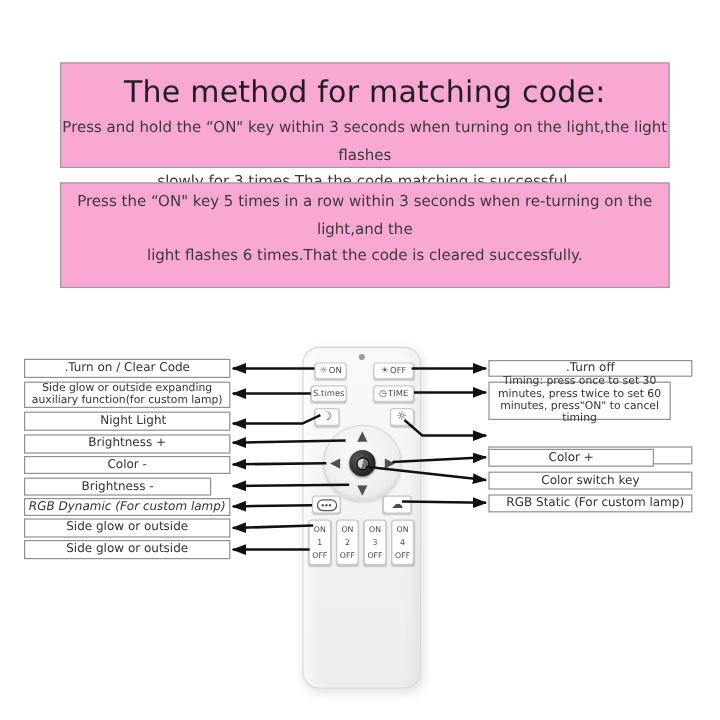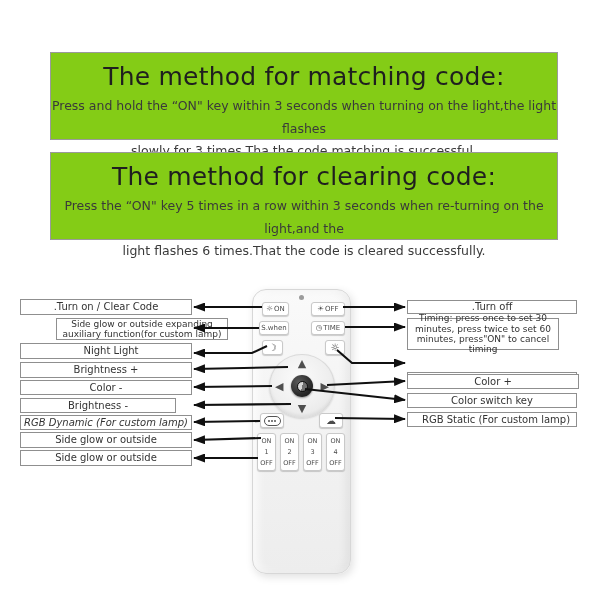--- a/index.html
+++ b/index.html
@@ -1,21 +1,21 @@
 <!DOCTYPE html>
 <html><head>
 <meta charset="utf-8">
 <style>
   html,body{margin:0;padding:0;background:#ffffff;}
   .stage{position:relative;width:600px;height:600px;background:#ffffff;overflow:hidden;
          font-family:"DejaVu Sans","Liberation Sans",sans-serif;color:#2f2f2f;}
 
   
   .instr{position:absolute;left:50px;width:506px;height:86px;border:1px solid #9a9a9a;
-         background:#84cc16;text-align:center;}
+         background:#f9a8d4;text-align:center;}
   .instr .title{font-size:25px;color:#1f1f1f;margin-top:9px;letter-spacing:.2px;}
   .instr .body{font-size:12.5px;color:#3a3a3a;line-height:1.8;margin-top:4px;}
 
   
   .lbl{position:absolute;border:1px solid #8f8f8f;background:#fff;display:flex;
        align-items:center;justify-content:center;text-align:center;font-size:10px;
        color:#333;line-height:1.15;padding:0 3px;box-sizing:border-box;}
   .lbl.small{font-size:9px;}
 
   
@@ -65,58 +65,57 @@
 
   <div class="instr" style="top:52px;">
     <div class="title">The method for matching code:</div>
     <div class="body">
       <div>Press and hold the  “ON" key within 3 seconds when turning on the light,the light flashes</div>
       <div>slowly for 3 times.Tha the code matching is successful.</div>
     </div>
   </div>
 
   <div class="instr" style="top:152px;">
-    <div class="title">The method for clearing code:</div>
     <div class="body">
       <div>Press the  “ON" key 5 times in a row within 3 seconds when re-turning on the light,and the</div>
       <div>light flashes 6 times.That the code is cleared successfully.</div>
     </div>
   </div>
 
   <div class="lbl" style="left:20px;width:172px;top:299px;height:16px;">.Turn on / Clear Code</div>
-  <div class="lbl small" style="left:20px;width:172px;top:318px;height:22px;margin-left:36px;">Side glow or outside expanding auxiliary function(for custom lamp)</div>
+  <div class="lbl small" style="left:20px;width:172px;top:318px;height:22px;">Side glow or outside expanding auxiliary function(for custom lamp)</div>
   <div class="lbl" style="left:20px;width:172px;top:343px;height:16px;padding-left:13px;">Night Light</div>
   <div class="lbl" style="left:20px;width:172px;top:362px;height:16px;">Brightness +</div>
   <div class="lbl" style="left:20px;width:172px;top:380px;height:15px;">Color -</div>
   <div class="lbl" style="left:20px;width:156px;top:398px;height:15px;">Brightness -</div>
   <div class="lbl" style="left:20px;width:172px;top:415px;height:15px;font-style:italic;">RGB Dynamic (For custom lamp)</div>
   <div class="lbl" style="left:20px;width:172px;top:432px;height:16px;">Side glow or outside</div>
   <div class="lbl" style="left:20px;width:172px;top:450px;height:16px;">Side glow or outside</div>
 
   <div class="lbl" style="left:407px;width:170px;top:300px;height:14px;">.Turn off</div>
   <div class="lbl small" style="left:407px;width:152px;top:318px;height:32px;">Timing: press once to set 30 minutes, press twice to set 60 minutes, press"ON" to cancel timing</div>
   <div class="lbl" style="left:407px;width:170px;top:372px;height:15px;">50% Brightness</div>
-  <div class="lbl" style="left:407px;width:172px;top:374px;height:15px;">Color +</div>
+  <div class="lbl" style="left:407px;width:138px;top:374px;height:15px;">Color +</div>
   <div class="lbl" style="left:407px;width:170px;top:393px;height:15px;">Color switch key</div>
   <div class="lbl" style="left:407px;width:170px;top:412px;height:15px;padding-left:11px;">RGB Static (For custom lamp)</div>
 
   <div class="remote">
     <div class="ir-dot"></div>
 
     <div class="rbtn" style="left:9px;top:12px;width:27px;height:14px;">
       <span class="ic">☼</span>
       <span>ON</span>
     </div>
     <div class="rbtn" style="left:58px;top:12px;width:34px;height:14px;">
       <span class="ic">☀</span>
       <span>OFF</span>
     </div>
 
     <div class="rbtn" style="left:6px;top:31px;width:30px;height:14px;">
-      <span>S.when</span>
+      <span>S.times</span>
     </div>
     <div class="rbtn" style="left:58px;top:31px;width:34px;height:14px;">
       <span class="ic">◷</span>
       <span>TIME</span>
     </div>
 
     <div class="rbtn iconic" style="left:9px;top:50px;width:21px;height:15px;">
       <span>☽</span>
     </div>
     <div class="rbtn iconic" style="left:72px;top:50px;width:20px;height:15px;">

